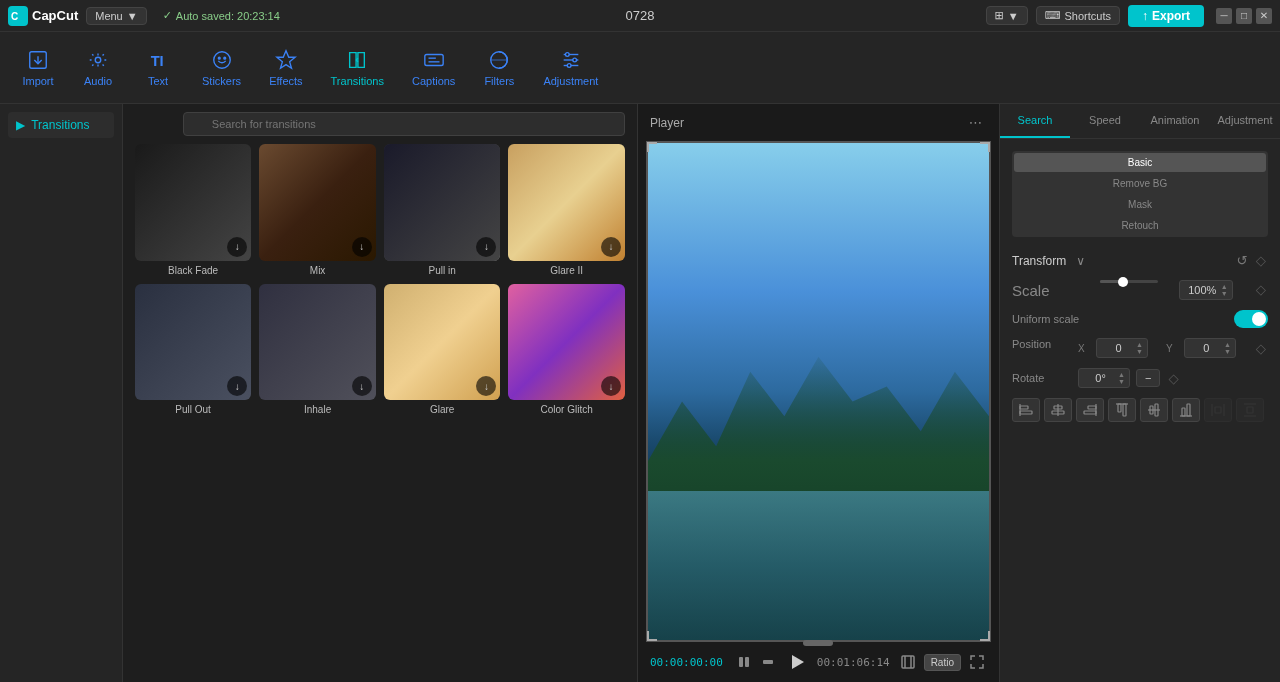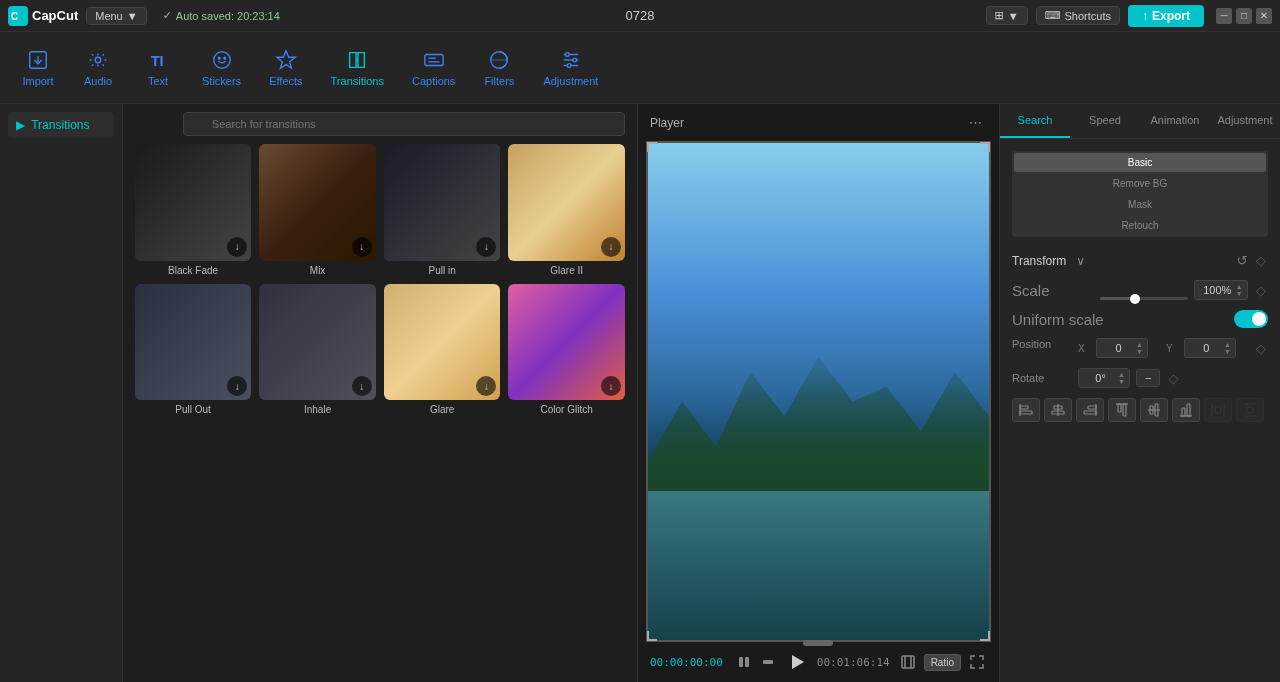--- a/index.html
+++ b/index.html
@@ -87,32 +87,32 @@
     .sub-tab { flex: 1; padding: 4px 4px; text-align: center; font-size: 10px; color: #888; cursor: pointer; border-radius: 3px; }
     .sub-tab.active { background: #555; color: #fff; }
     
     .section-header { display: flex; align-items: center; justify-content: space-between; margin-bottom: 10px; }
     .section-title { font-size: 12px; color: #ccc; font-weight: 400; display: flex; align-items: center; gap: 10px; }
     .section-actions { display: flex; gap: 4px; }
     .icon-btn-sm { background: none; border: none; color: #777; cursor: pointer; padding: 2px; }
     
     .property-row { display: flex; align-items: center; margin-bottom: 10px; gap: 8px; }
     .property-label { font-size: 15px; color: #888; width: 80px; flex-shrink: 0; }
-    .slider-container { flex: 1; display: flex; align-items: flex-end; gap: 6px; }
+    .slider-container { flex: 1; display: flex; align-items: flex-start; gap: 21px; }
     .slider { flex: 1; height: 3px; background: #444; border-radius: 2px; position: relative; cursor: pointer; }
     .slider-fill { height: 100%; background: #555; border-radius: 2px; }
     .slider-thumb { width: 10px; height: 10px; background: #fff; border-radius: 50%; position: absolute; top: -3.5px; transform: translateX(-50%); cursor: pointer; }
     .value-input { background: #333; border: 1px solid #444; border-radius: 3px; color: #ccc; padding: 2px 4px; font-size: 11px; width: 54px; text-align: right; display: flex; align-items: center; justify-content: space-between; }
     .value-input-text { flex: 1; text-align: center; }
     .value-steppers { display: flex; flex-direction: column; }
     .step-btn { background: none; border: none; color: #777; cursor: pointer; font-size: 7px; line-height: 1; padding: 0; }
     .diamond-btn { background: none; border: none; color: #555; cursor: pointer; padding: 2px; }
     
     .toggle-row { display: flex; align-items: center; margin-bottom: 10px; }
-    .toggle-label { font-size: 15px; color: #888; flex: 1; }
+    .toggle-label { font-size: 11px; color: #888; flex: 1; }
     .toggle { width: 34px; height: 18px; background: #00c4cc; border-radius: 9px; position: relative; cursor: pointer; }
     .toggle-knob { width: 14px; height: 14px; background: #fff; border-radius: 50%; position: absolute; top: 2px; right: 2px; }
     
     .pos-row { display: flex; margin-bottom: 10px; gap: 6px; }
     .pos-label { font-size: 11px; color: #888; width: 60px; }
     .pos-group { display: flex; align-items: center; gap: 4px; flex: 1; }
     .axis-label { font-size: 10px; color: #777; width: 14px; }
     .num-input { background: #333; border: 1px solid #444; border-radius: 3px; color: #ccc; padding: 2px 4px; font-size: 11px; width: 52px; text-align: center; display: flex; align-items: center; justify-content: space-between; }
     
     .rotate-row { display: flex; align-items: center; margin-bottom: 10px; gap: 6px; }

